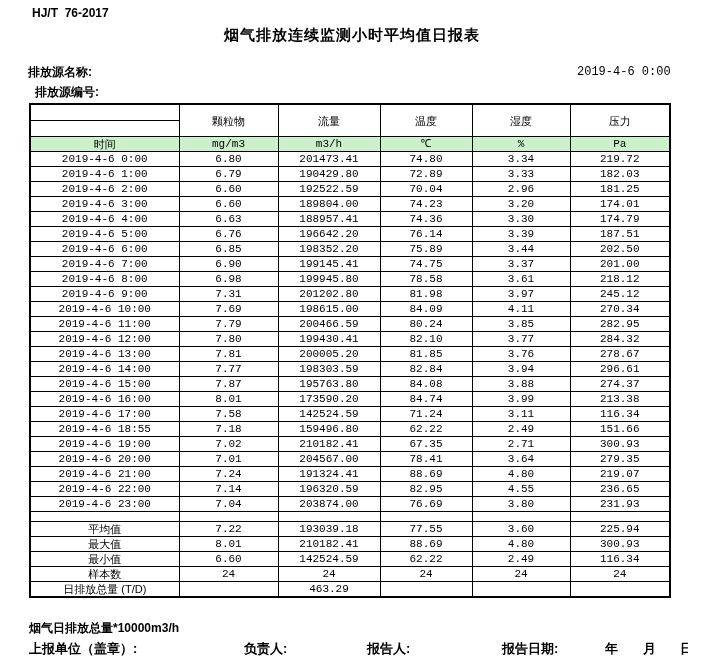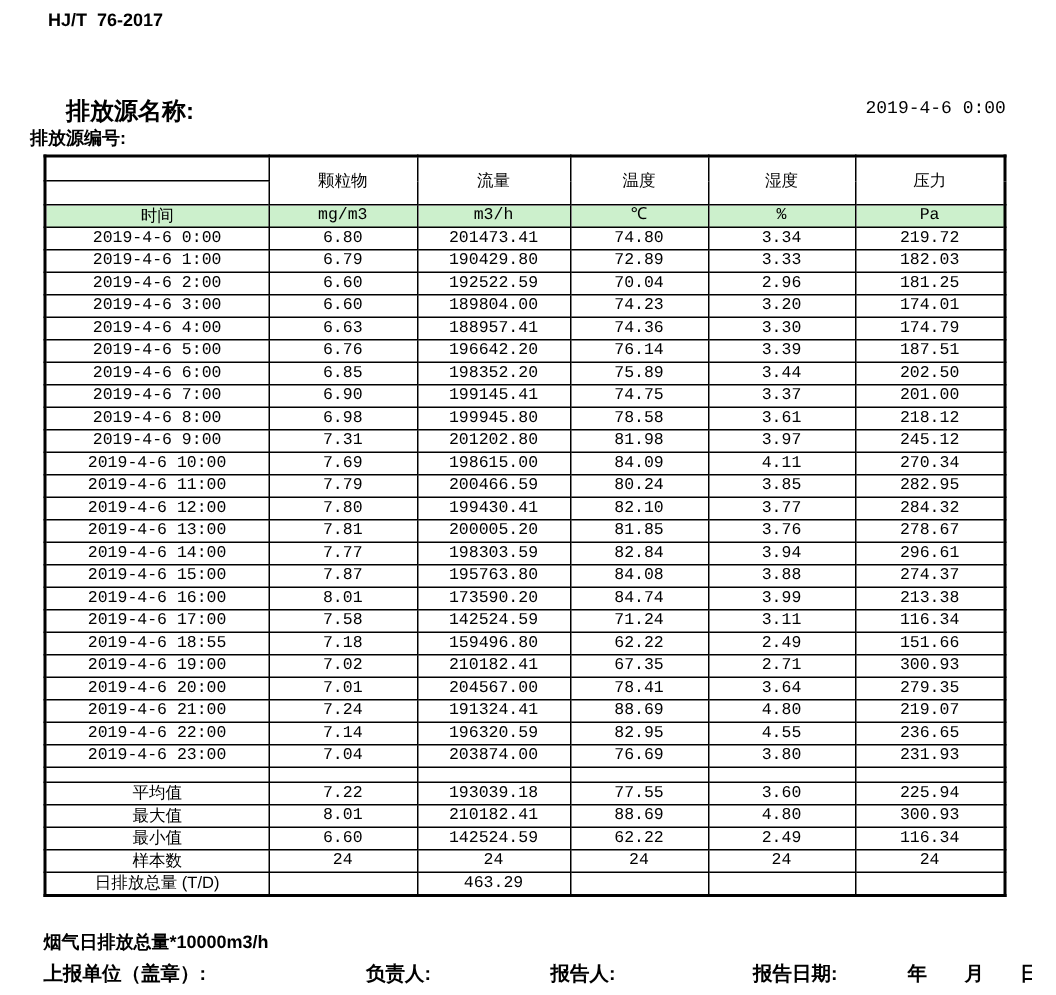--- a/index.html
+++ b/index.html
@@ -3,22 +3,22 @@
 <meta charset="utf-8">
 <style>
   html,body{margin:0;padding:0;background:#fff;}
   .page{
     position:relative;width:688px;height:663px;background:#fff;
     font-family:"Liberation Sans",sans-serif;color:#000;overflow:hidden;
   }
   .std{position:absolute;left:32px;top:6px;font-size:12px;font-weight:bold;white-space:pre;}
   .title{position:absolute;left:0;top:26px;width:704px;text-align:center;
          font-size:15px;font-weight:bold;letter-spacing:1px;}
-  .src-name{position:absolute;left:44px;top:64px;font-size:16px;font-weight:bold;}
-  .src-code{position:absolute;left:20px;top:84px;font-size:12px;font-weight:bold;}
+  .src-name{position:absolute;left:28px;top:64px;font-size:12px;font-weight:bold;}
+  .src-code{position:absolute;left:35px;top:84px;font-size:12px;font-weight:bold;}
   .datetime{position:absolute;left:577px;top:65px;font-size:12px;
             font-family:"Liberation Mono","Liberation Sans",monospace;}
   table.report{
     position:absolute;left:29px;top:103px;width:640px;
     border-collapse:collapse;table-layout:fixed;border:2px solid #000;
   }
   table.report td{
     border:1px solid #000;padding:0;text-align:center;vertical-align:middle;
     font-size:11px;height:14px;line-height:14px;overflow:hidden;white-space:nowrap;
   }
@@ -38,20 +38,21 @@
   .sign-year{left:605px;}
   .sign-month{left:643px;}
   .sign-day{left:680px;}
 </style>
 </head>
 <body>
 
 <div class="page">
 
   <div class="std">HJ/T  76-2017</div>
+  <div class="title">烟气排放连续监测小时平均值日报表</div>
   <div class="src-name">排放源名称:</div>
   <div class="src-code">排放源编号:</div>
   <div class="datetime">2019-4-6 0:00</div>
 
   <table class="report">
     <colgroup>
       <col style="width:149px">
       <col style="width:99px">
       <col style="width:102px">
       <col style="width:92px">

